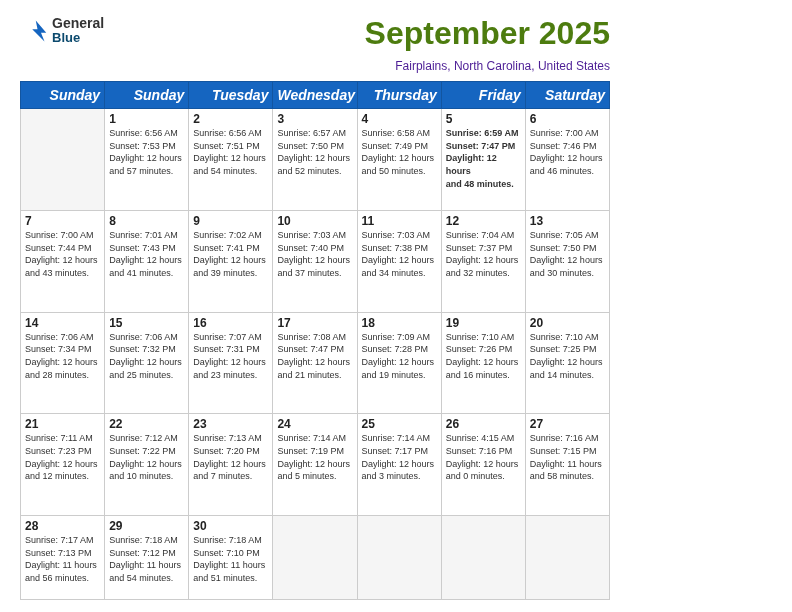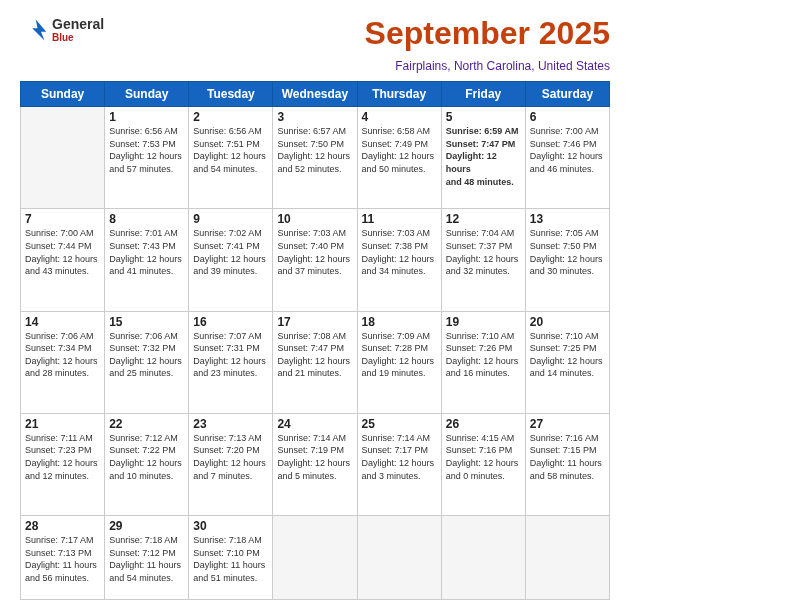--- a/index.html
+++ b/index.html
@@ -32,57 +32,58 @@
       display: flex;
       flex-direction: column;
       line-height: 1.1;
     }
     .logo-general {
       font-size: 14px;
       font-weight: bold;
       color: #333;
     }
     .logo-blue {
-      font-size: 10px;
-      font-weight: bold;
-      color: #b91c1c;
+      font-size: 13px;
+      font-weight: bold;
+      color: #0c4a6e;
     }
     .logo-icon {
       width: 28px;
       height: 28px;
     }
     .title-block {
       text-align: right;
     }
     .cal-title {
       font-size: 32px;
       font-weight: bold;
-      color: #c2410c;
+      color: #4d7c0f;
       line-height: 1.1;
     }
     .cal-subtitle {
       font-size: 12px;
       color: #4c1d95;
       margin-top: 8px;
     }
     .calendar {
       flex: 1;
       border: 1px solid #ccc;
       border-collapse: collapse;
       width: 100%;
       table-layout: fixed;
     }
     .calendar th {
       background: #1565C0;
       color: #fff;
-      font-size: 12px;
+      font-size: 14px;
       font-weight: bold;
       padding: 5px 4px;
-      text-align: center;
+      text-align: right;
       border: 1px solid #1255a0;
+      font-style: italic;
     }
     .calendar td {
       border: 1px solid #ccc;
       vertical-align: top;
       padding: 3px 4px;
       font-size: 9.5px;
       color: #333;
       background: #fff;
       height: 88px;
     }

